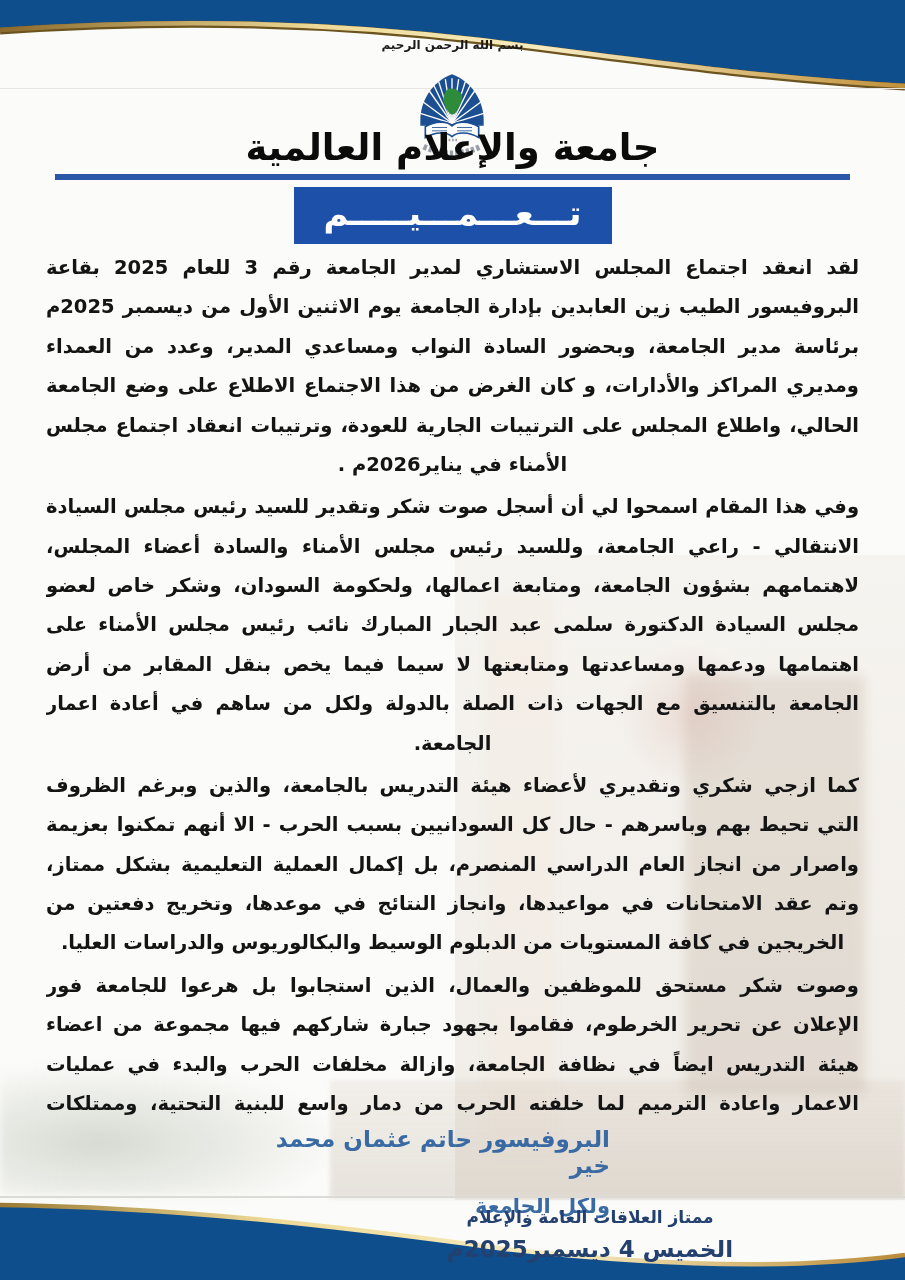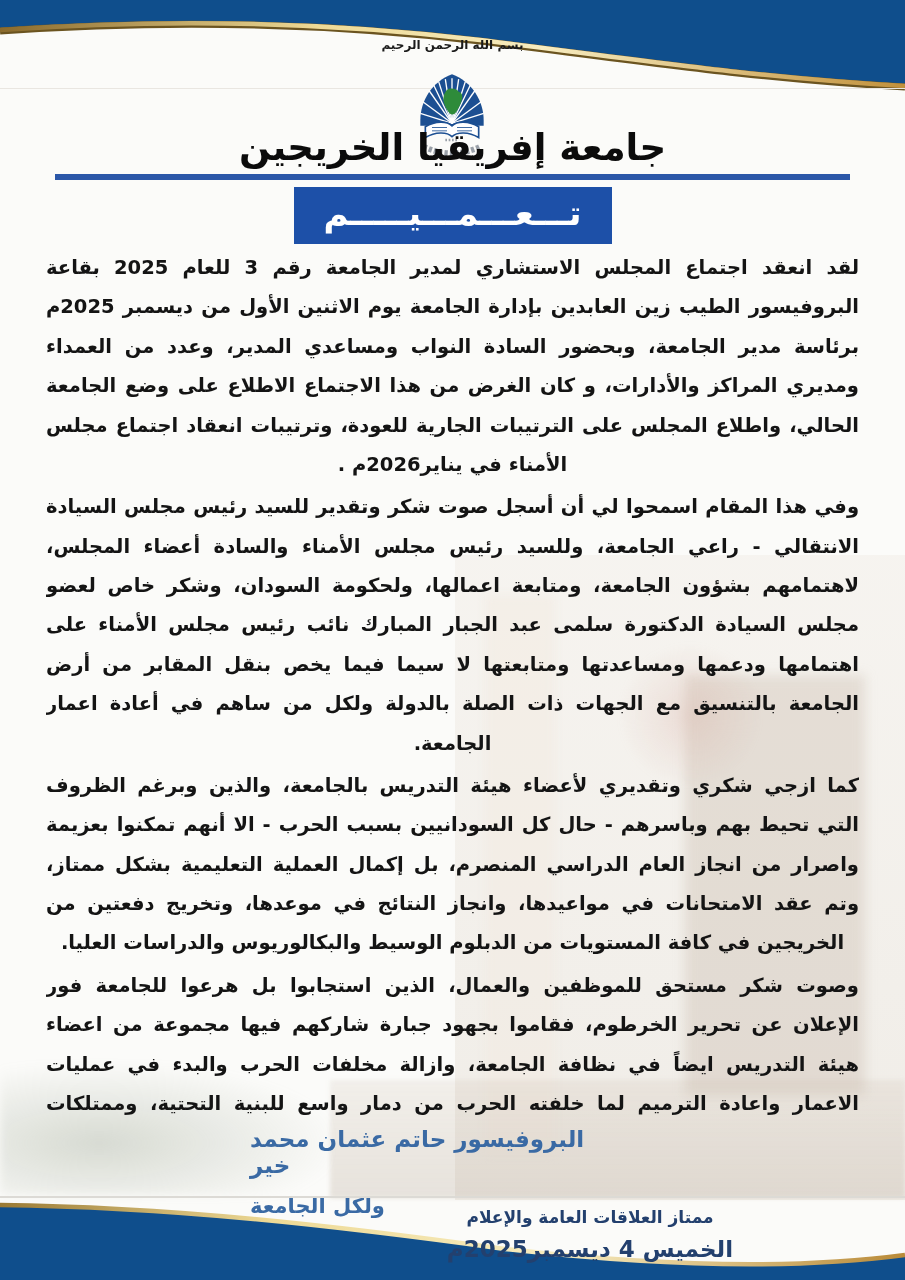--- a/index.html
+++ b/index.html
@@ -49,21 +49,21 @@
   }
   
   .body-text{
     position:absolute;top:248px;right:46px;left:46px;bottom:165px;
     direction:rtl;color:var(--ink,#141414);
     font-size:19.5px;font-weight:700;line-height:2.02;overflow:hidden;
   }
   .body-text p{margin:0 0 3px 0;text-align:justify;text-align-last:center;}
   
   .signature{
-    position:absolute;top:1126px;left:250px;width:360px;text-align:left;
+    position:absolute;top:1126px;left:250px;width:360px;text-align:right;
     color:var(--sig,#3a6aa4);direction:rtl;
   }
   .sig-name{font-size:23px;font-weight:600;}
   .sig-role{font-size:21px;font-weight:600;margin-top:16px;}
   
   .ftr-svg{position:absolute;bottom:0;left:0;width:905px;height:82px;display:block;}
   .ftr-hairline{position:absolute;bottom:82px;left:0;width:100%;height:2px;background:#dcdad5;}
   .ftr-text{
     position:absolute;bottom:18px;left:420px;width:340px;text-align:center;
     color:var(--footer-text,#23406e);direction:rtl;
@@ -123,21 +123,21 @@
       <path d="M28,66 C40,59 54,59 60,65 C66,59 80,59 92,66 L92,79 C80,72 66,72 60,78 C54,72 40,72 28,79 Z" fill="#ffffff" stroke="#1c4f92" stroke-width="2"></path>
       <line x1="36" y1="67" x2="54" y2="67" stroke="#1c4f92" stroke-width="1"></line>
       <line x1="66" y1="67" x2="84" y2="67" stroke="#1c4f92" stroke-width="1"></line>
       <line x1="36" y1="71" x2="54" y2="71" stroke="#1c4f92" stroke-width="1"></line>
       <line x1="66" y1="71" x2="84" y2="71" stroke="#1c4f92" stroke-width="1"></line>
       <path d="M26,90 Q60,106 94,90" fill="none" stroke="#9aa0a8" stroke-width="7" stroke-dasharray="4 2.5"></path>
       <path d="M52,82 H68" stroke="#9aa0a8" stroke-width="3" stroke-dasharray="2 2"></path>
     </svg>
   </div>
 
-  <div class="uni-name">جامعة إفريقيا الخريجين</div>
+  <div class="uni-name">جامعة والإعلام العالمية</div>
 
   <div class="blue-rule"></div>
 
   <div class="title-band">
     <span class="title-box">تـــعـــمـــيـــــم</span>
   </div>
 
   <div class="body-text" dir="rtl">
     <p>لقد انعقد اجتماع المجلس الاستشاري لمدير الجامعة رقم 3 للعام 2025 بقاعة البروفيسور الطيب زين العابدين بإدارة الجامعة يوم الاثنين الأول من ديسمبر 2025م برئاسة مدير الجامعة، وبحضور السادة النواب ومساعدي المدير، وعدد من العمداء ومديري المراكز والأدارات، و كان الغرض من هذا الاجتماع الاطلاع على وضع الجامعة الحالي، واطلاع المجلس على الترتيبات الجارية للعودة، وترتيبات انعقاد اجتماع مجلس الأمناء في يناير2026م .</p>
     <p>وفي هذا المقام اسمحوا لي أن أسجل صوت شكر وتقدير للسيد رئيس مجلس السيادة الانتقالي - راعي الجامعة، وللسيد رئيس مجلس الأمناء والسادة أعضاء المجلس، لاهتمامهم بشؤون الجامعة، ومتابعة اعمالها، ولحكومة السودان، وشكر خاص لعضو مجلس السيادة الدكتورة سلمى عبد الجبار المبارك نائب رئيس مجلس الأمناء على اهتمامها ودعمها ومساعدتها ومتابعتها لا سيما فيما يخص بنقل المقابر من أرض الجامعة بالتنسيق مع الجهات ذات الصلة بالدولة ولكل من ساهم في أعادة اعمار الجامعة.</p>

